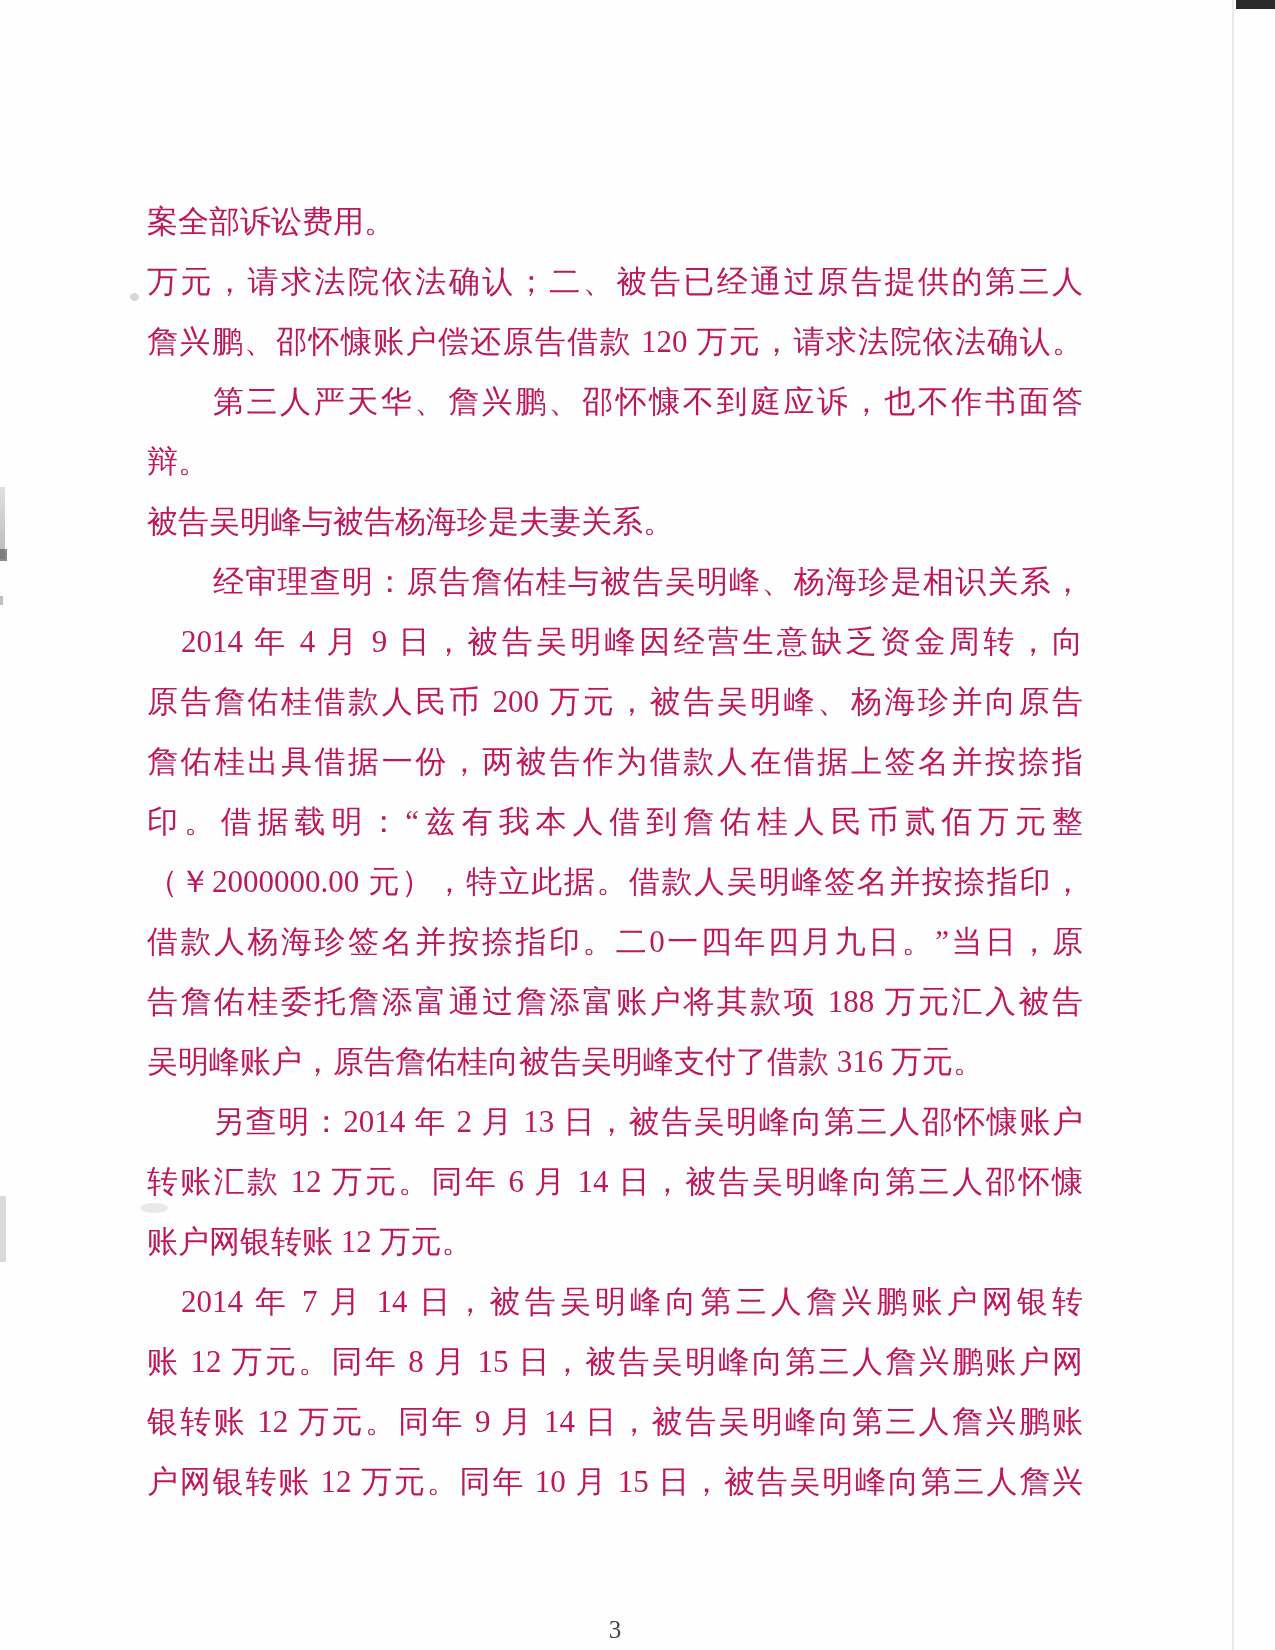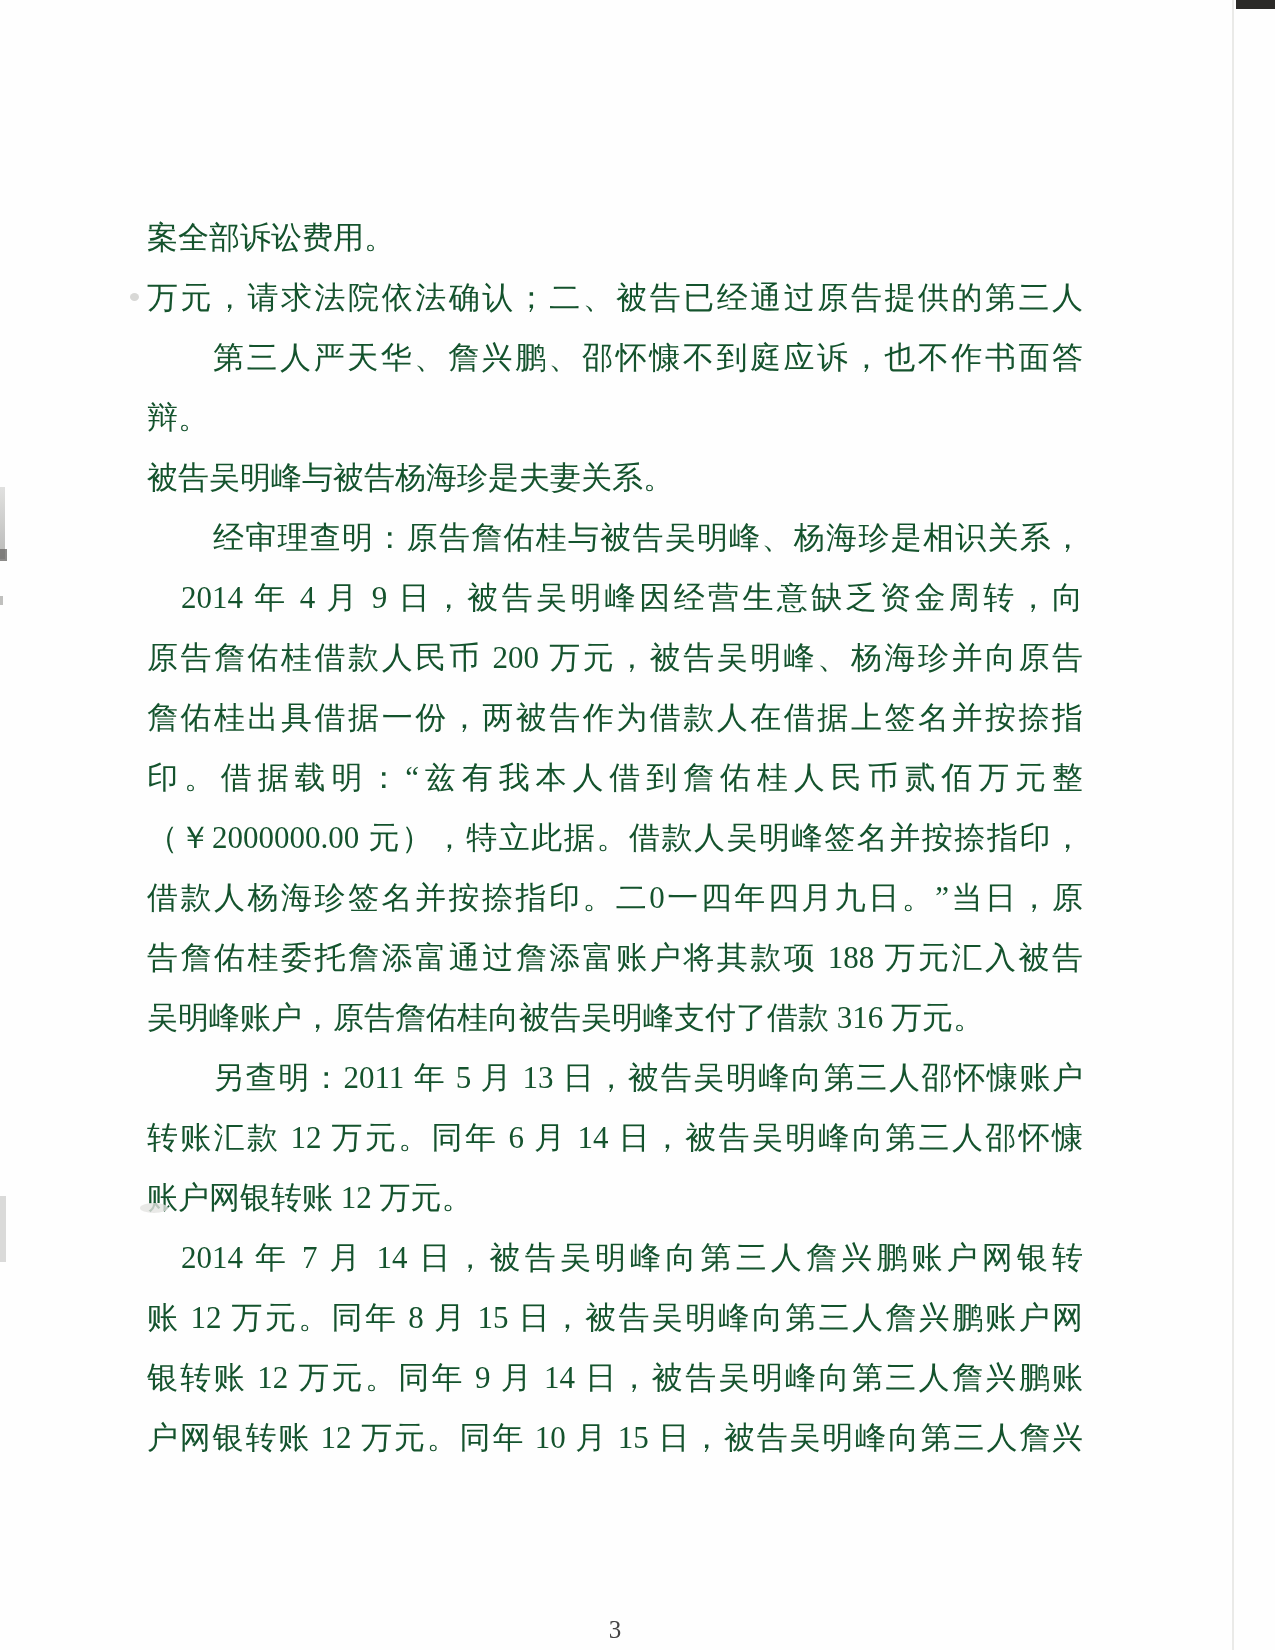--- a/index.html
+++ b/index.html
@@ -15,23 +15,23 @@
     font-family: "Liberation Serif", "DejaVu Serif", serif;
   }
   .scan-page {
     position: absolute;
     inset: 0;
     background: #fefefe;
   }
   .text-block {
     position: absolute;
     left: 147px;
-    top: 208px;
+    top: 192px;
     width: 936px;
-    color: #14532d;
+    color: #be185d;
     font-size: 31px;
   }
   .line {
     height: 60px;
     line-height: 60px;
     white-space: nowrap;
   }
   .just {
     text-align: justify;
     text-align-last: justify;
@@ -86,33 +86,34 @@
   }
 </style>
 </head>
 <body>
 
 <div class="scan-page">
 
   <div class="text-block">
     <div class="line">案全部诉讼费用。</div>
     <div class="line just">万元，请求法院依法确认；二、被告已经通过原告提供的第三人</div>
+    <div class="line just">詹兴鹏、邵怀慷账户偿还原告借款 120 万元，请求法院依法确认。</div>
     <div class="line ind just">第三人严天华、詹兴鹏、邵怀慷不到庭应诉，也不作书面答</div>
     <div class="line">辩。</div>
     <div class="line">被告吴明峰与被告杨海珍是夫妻关系。</div>
     <div class="line ind just">经审理查明：原告詹佑桂与被告吴明峰、杨海珍是相识关系，</div>
     <div class="line ind-n just">2014 年 4 月 9 日，被告吴明峰因经营生意缺乏资金周转，向</div>
     <div class="line just">原告詹佑桂借款人民币 200 万元，被告吴明峰、杨海珍并向原告</div>
     <div class="line just">詹佑桂出具借据一份，两被告作为借款人在借据上签名并按捺指</div>
     <div class="line just">印。借据载明：“兹有我本人借到詹佑桂人民币贰佰万元整</div>
     <div class="line just">（￥2000000.00 元），特立此据。借款人吴明峰签名并按捺指印，</div>
     <div class="line just">借款人杨海珍签名并按捺指印。二0一四年四月九日。”当日，原</div>
     <div class="line just">告詹佑桂委托詹添富通过詹添富账户将其款项 188 万元汇入被告</div>
     <div class="line">吴明峰账户，原告詹佑桂向被告吴明峰支付了借款 316 万元。</div>
-    <div class="line ind just">另查明：2011 年 5 月 13 日，被告吴明峰向第三人邵怀慷账户</div>
+    <div class="line ind just">另查明：2014 年 2 月 13 日，被告吴明峰向第三人邵怀慷账户</div>
     <div class="line just">转账汇款 12 万元。同年 6 月 14 日，被告吴明峰向第三人邵怀慷</div>
     <div class="line">账户网银转账 12 万元。</div>
     <div class="line ind-n just">2014 年 7 月 14 日，被告吴明峰向第三人詹兴鹏账户网银转</div>
     <div class="line just">账 12 万元。同年 8 月 15 日，被告吴明峰向第三人詹兴鹏账户网</div>
     <div class="line just">银转账 12 万元。同年 9 月 14 日，被告吴明峰向第三人詹兴鹏账</div>
     <div class="line just">户网银转账 12 万元。同年 10 月 15 日，被告吴明峰向第三人詹兴</div>
   </div>
 
   <div class="page-num">3</div>
 

